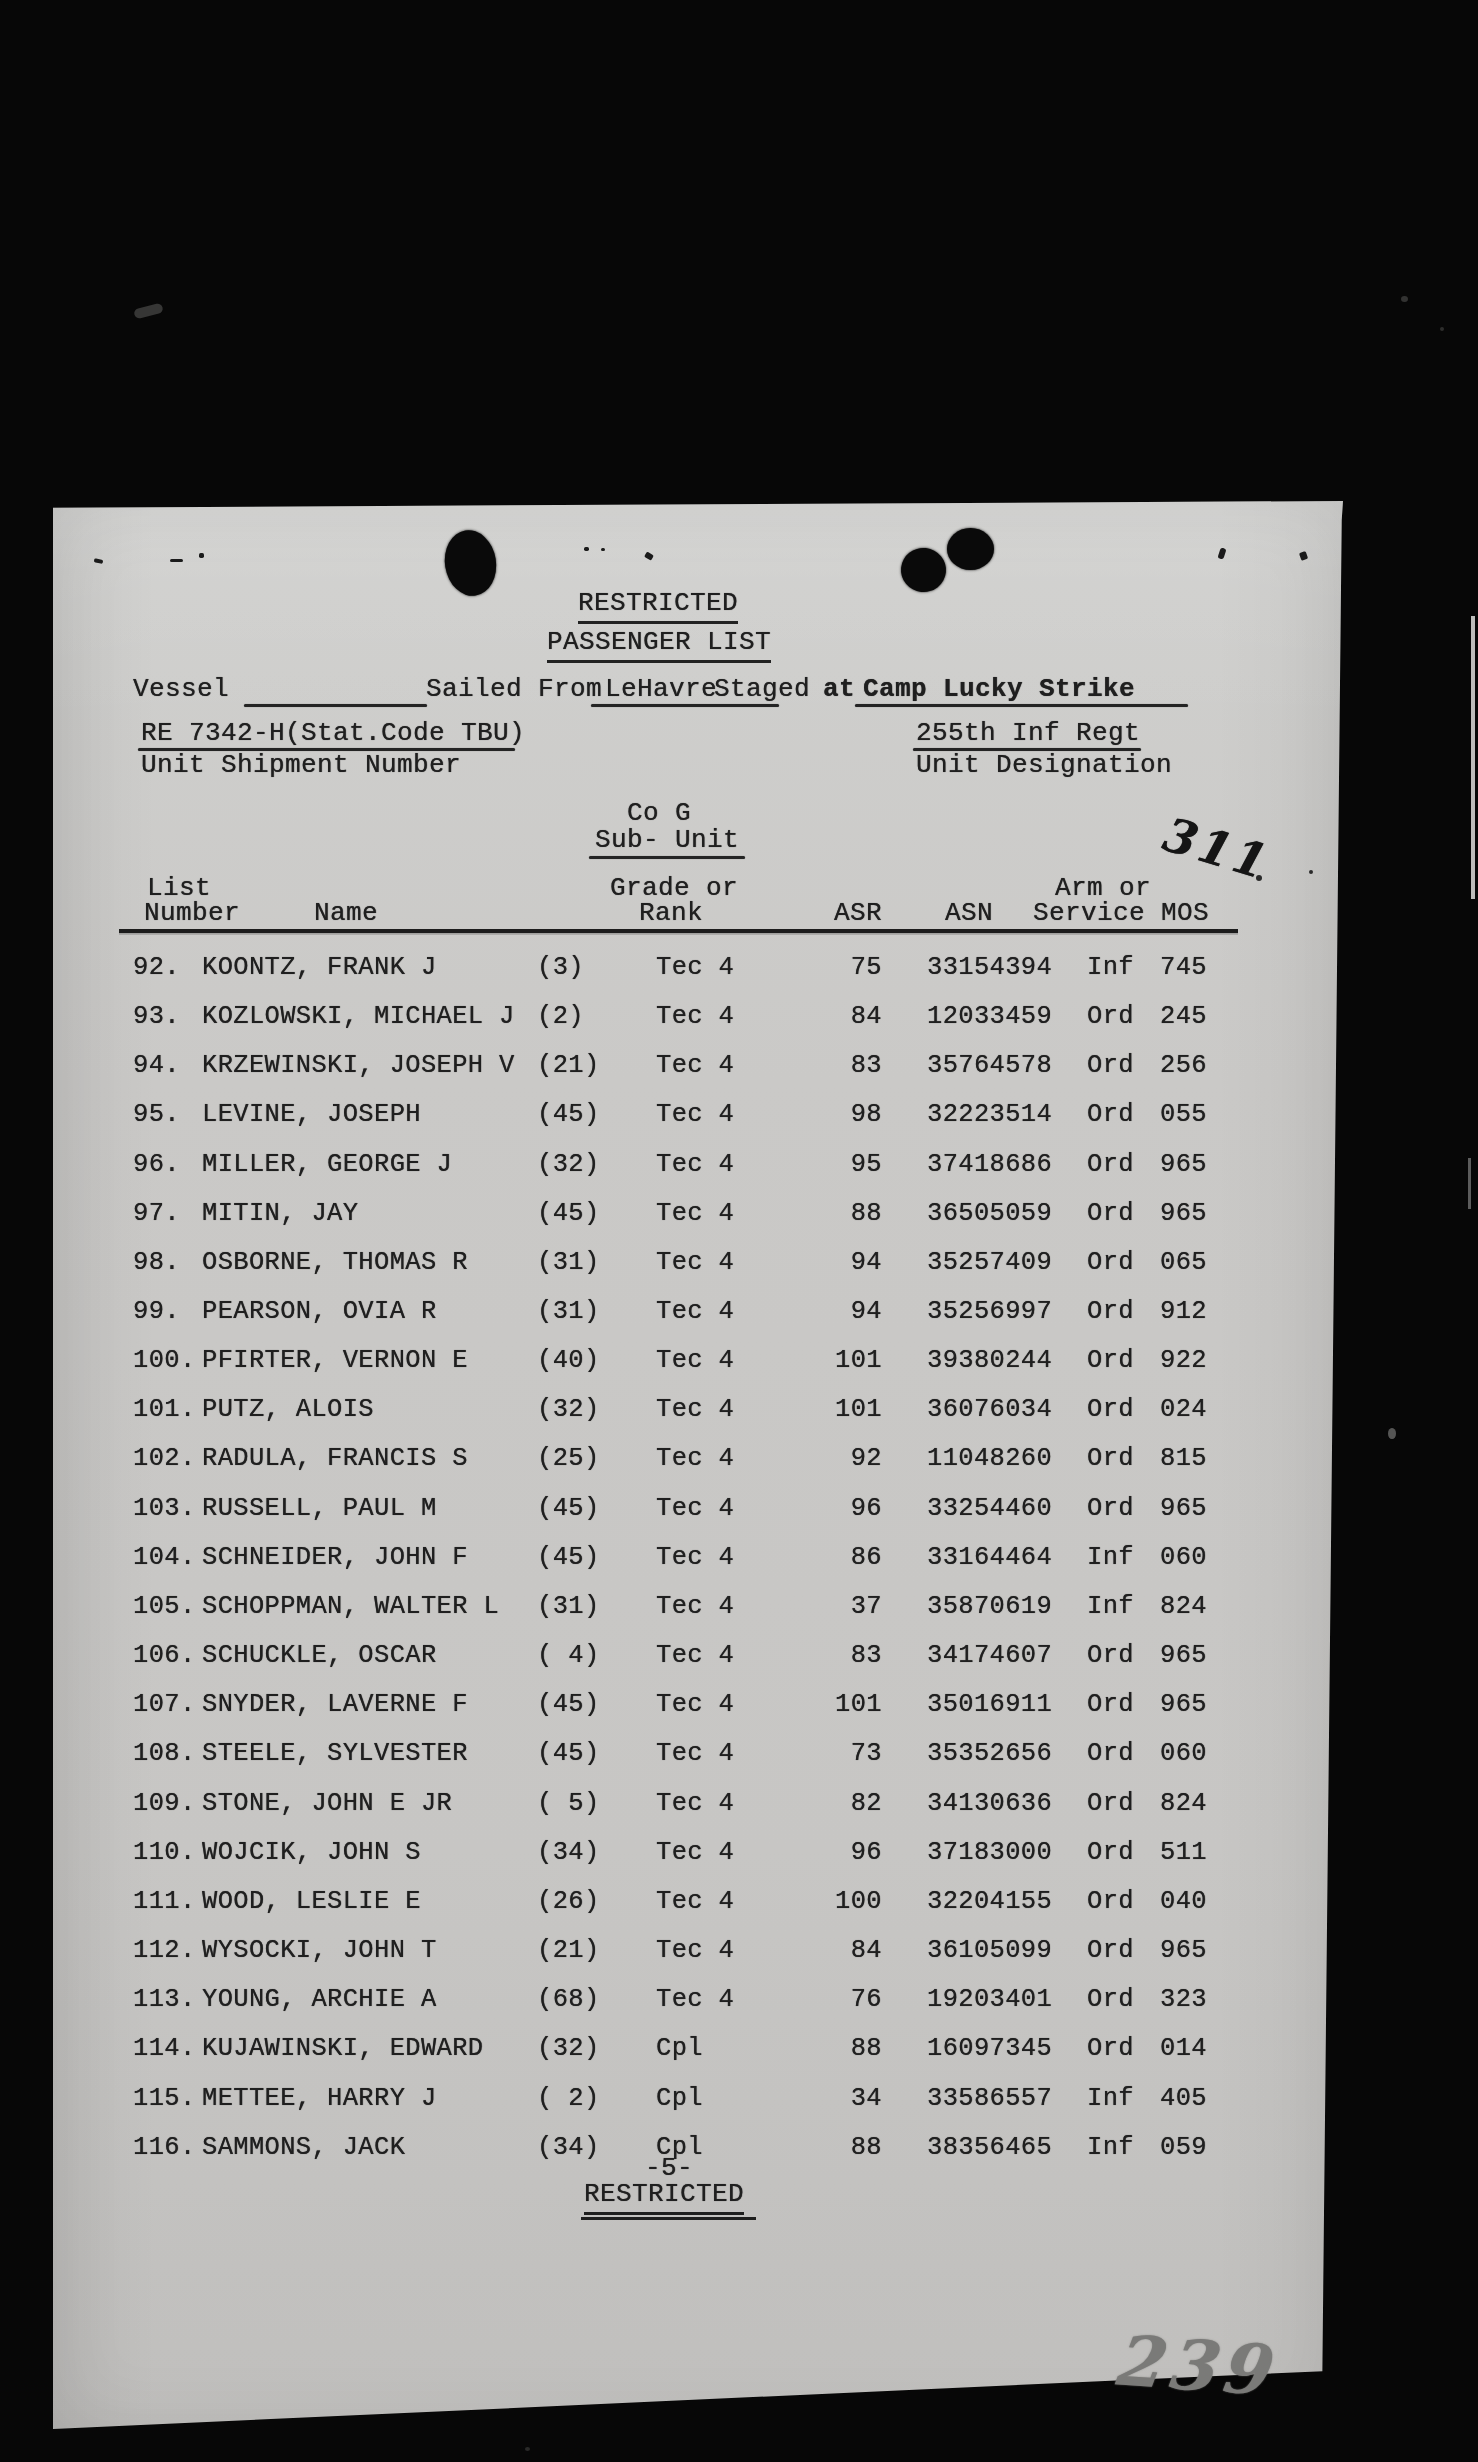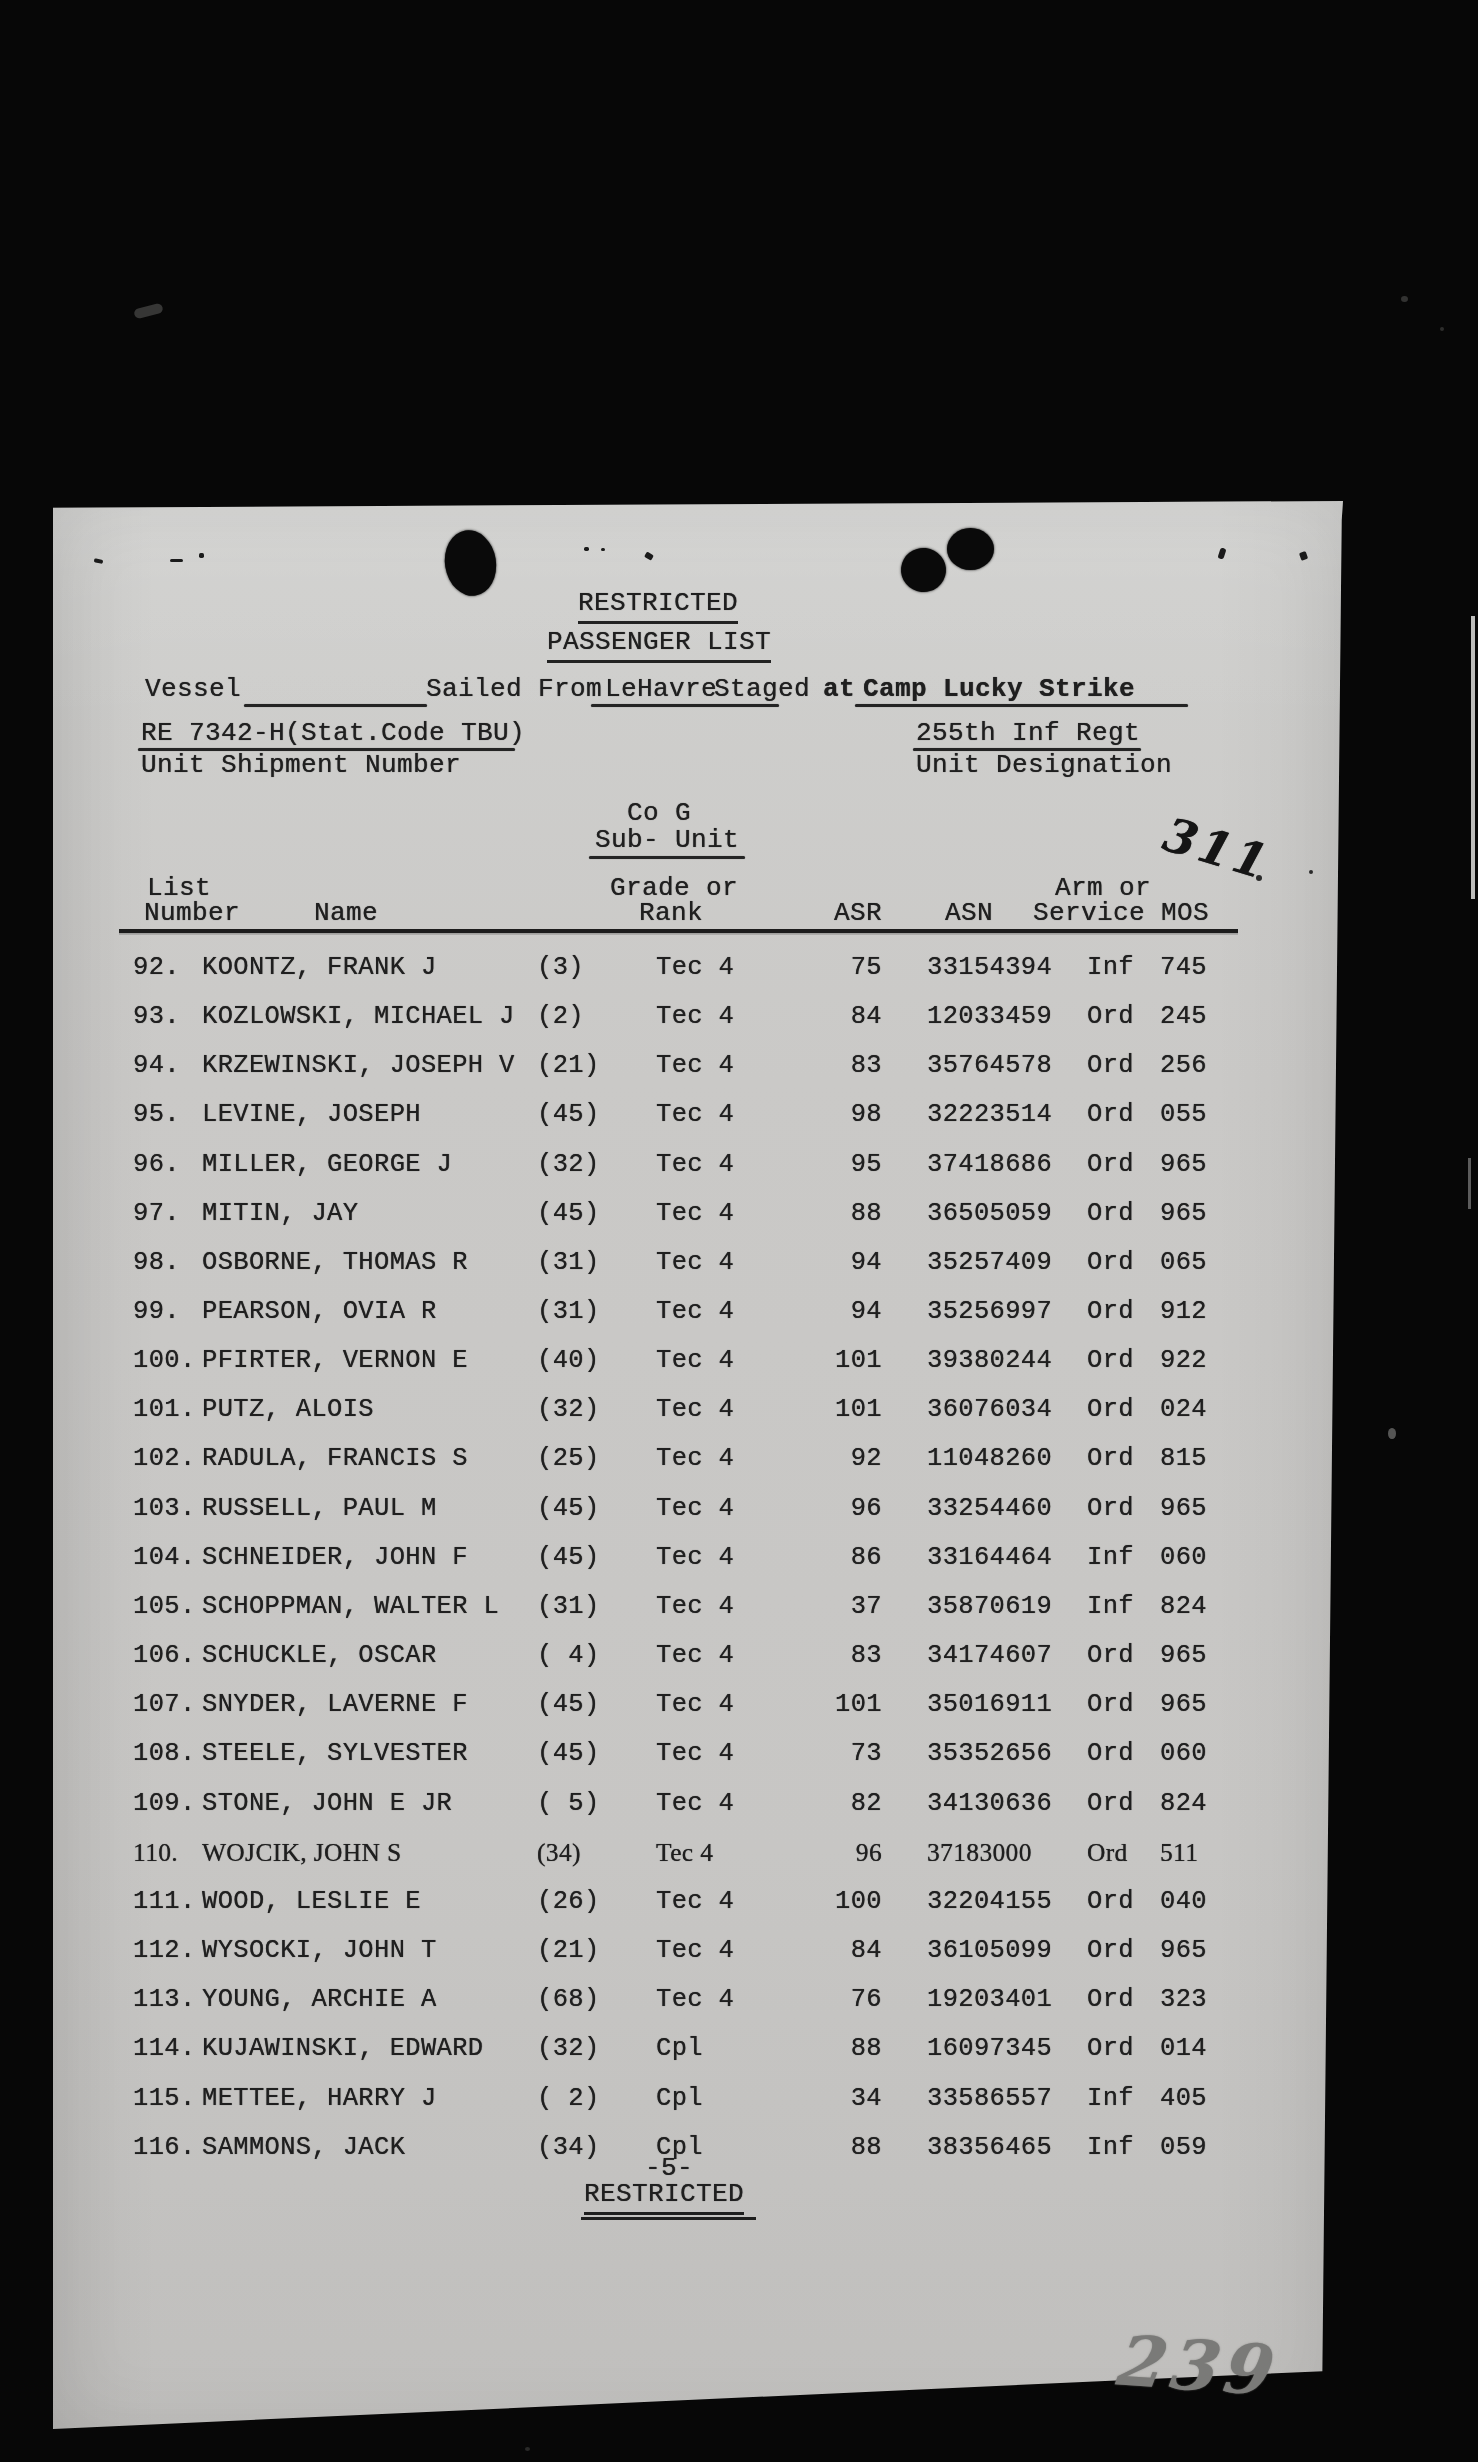--- a/index.html
+++ b/index.html
@@ -101,21 +101,21 @@
     <div class="mark" style="left:146px;top:52px;width:5.1px;height:5.1px;"></div>
     <div class="mark" style="left:531px;top:46px;width:5.1px;height:4.2px;"></div>
     <div class="mark" style="left:548px;top:47px;width:4.2px;height:3.4px;"></div>
     <div class="mark" style="left:592px;top:52px;width:7.6px;height:6px;transform:rotate(30deg);"></div>
     <div class="mark" style="left:1166px;top:47px;width:6px;height:11px;transform:rotate(18deg);border-radius:2.5px;"></div>
     <div class="mark" style="left:1247px;top:51px;width:6.8px;height:7.6px;transform:rotate(-20deg);"></div>
 
     <div class="txt u4" style="left:525px;top:88px;">RESTRICTED</div>
     <div class="txt u4" style="left:494px;top:127px;">PASSENGER LIST</div>
 
-    <div class="txt" style="left:92px;top:174px;">Vessel</div>
+    <div class="txt" style="left:80px;top:174px;">Vessel</div>
     <div class="uline" style="left:191px;top:203px;width:183px;"></div>
     <div class="txt" style="left:373px;top:174px;">Sailed From</div>
     <div class="txt" style="left:552px;top:174px;">LeHavre</div>
     <div class="uline" style="left:538px;top:203px;width:188px;"></div>
     <div class="txt" style="left:661px;top:174px;">Staged</div>
     <div class="txt b" style="left:770px;top:174px;">at</div>
     <div class="txt b" style="left:810px;top:174px;">Camp Lucky Strike</div>
     <div class="uline" style="left:802px;top:203px;width:333px;"></div>
 
     <div class="txt" style="left:88px;top:218px;">RE 7342-H(Stat.Code TBU)</div>
@@ -318,21 +318,21 @@
         <div class="row" style="top: 1288px;">
           <div class="cell c-num">109.</div>
           <div class="cell c-name">STONE, JOHN E JR</div>
           <div class="cell c-paren">( 5)</div>
           <div class="cell c-rank">Tec 4</div>
           <div class="cell c-asr">82</div>
           <div class="cell c-asn">34130636</div>
           <div class="cell c-arm">Ord</div>
           <div class="cell c-mos">824</div>
         </div>
-        <div class="row" style="top: 1337px; font-family: Liberation Serif, serif;">
+        <div class="row" style="top: 1337px;">
           <div class="cell c-num">110.</div>
           <div class="cell c-name">WOJCIK, JOHN S</div>
           <div class="cell c-paren">(34)</div>
           <div class="cell c-rank">Tec 4</div>
           <div class="cell c-asr">96</div>
           <div class="cell c-asn">37183000</div>
           <div class="cell c-arm">Ord</div>
           <div class="cell c-mos">511</div>
         </div>
         <div class="row" style="top: 1386px;">

